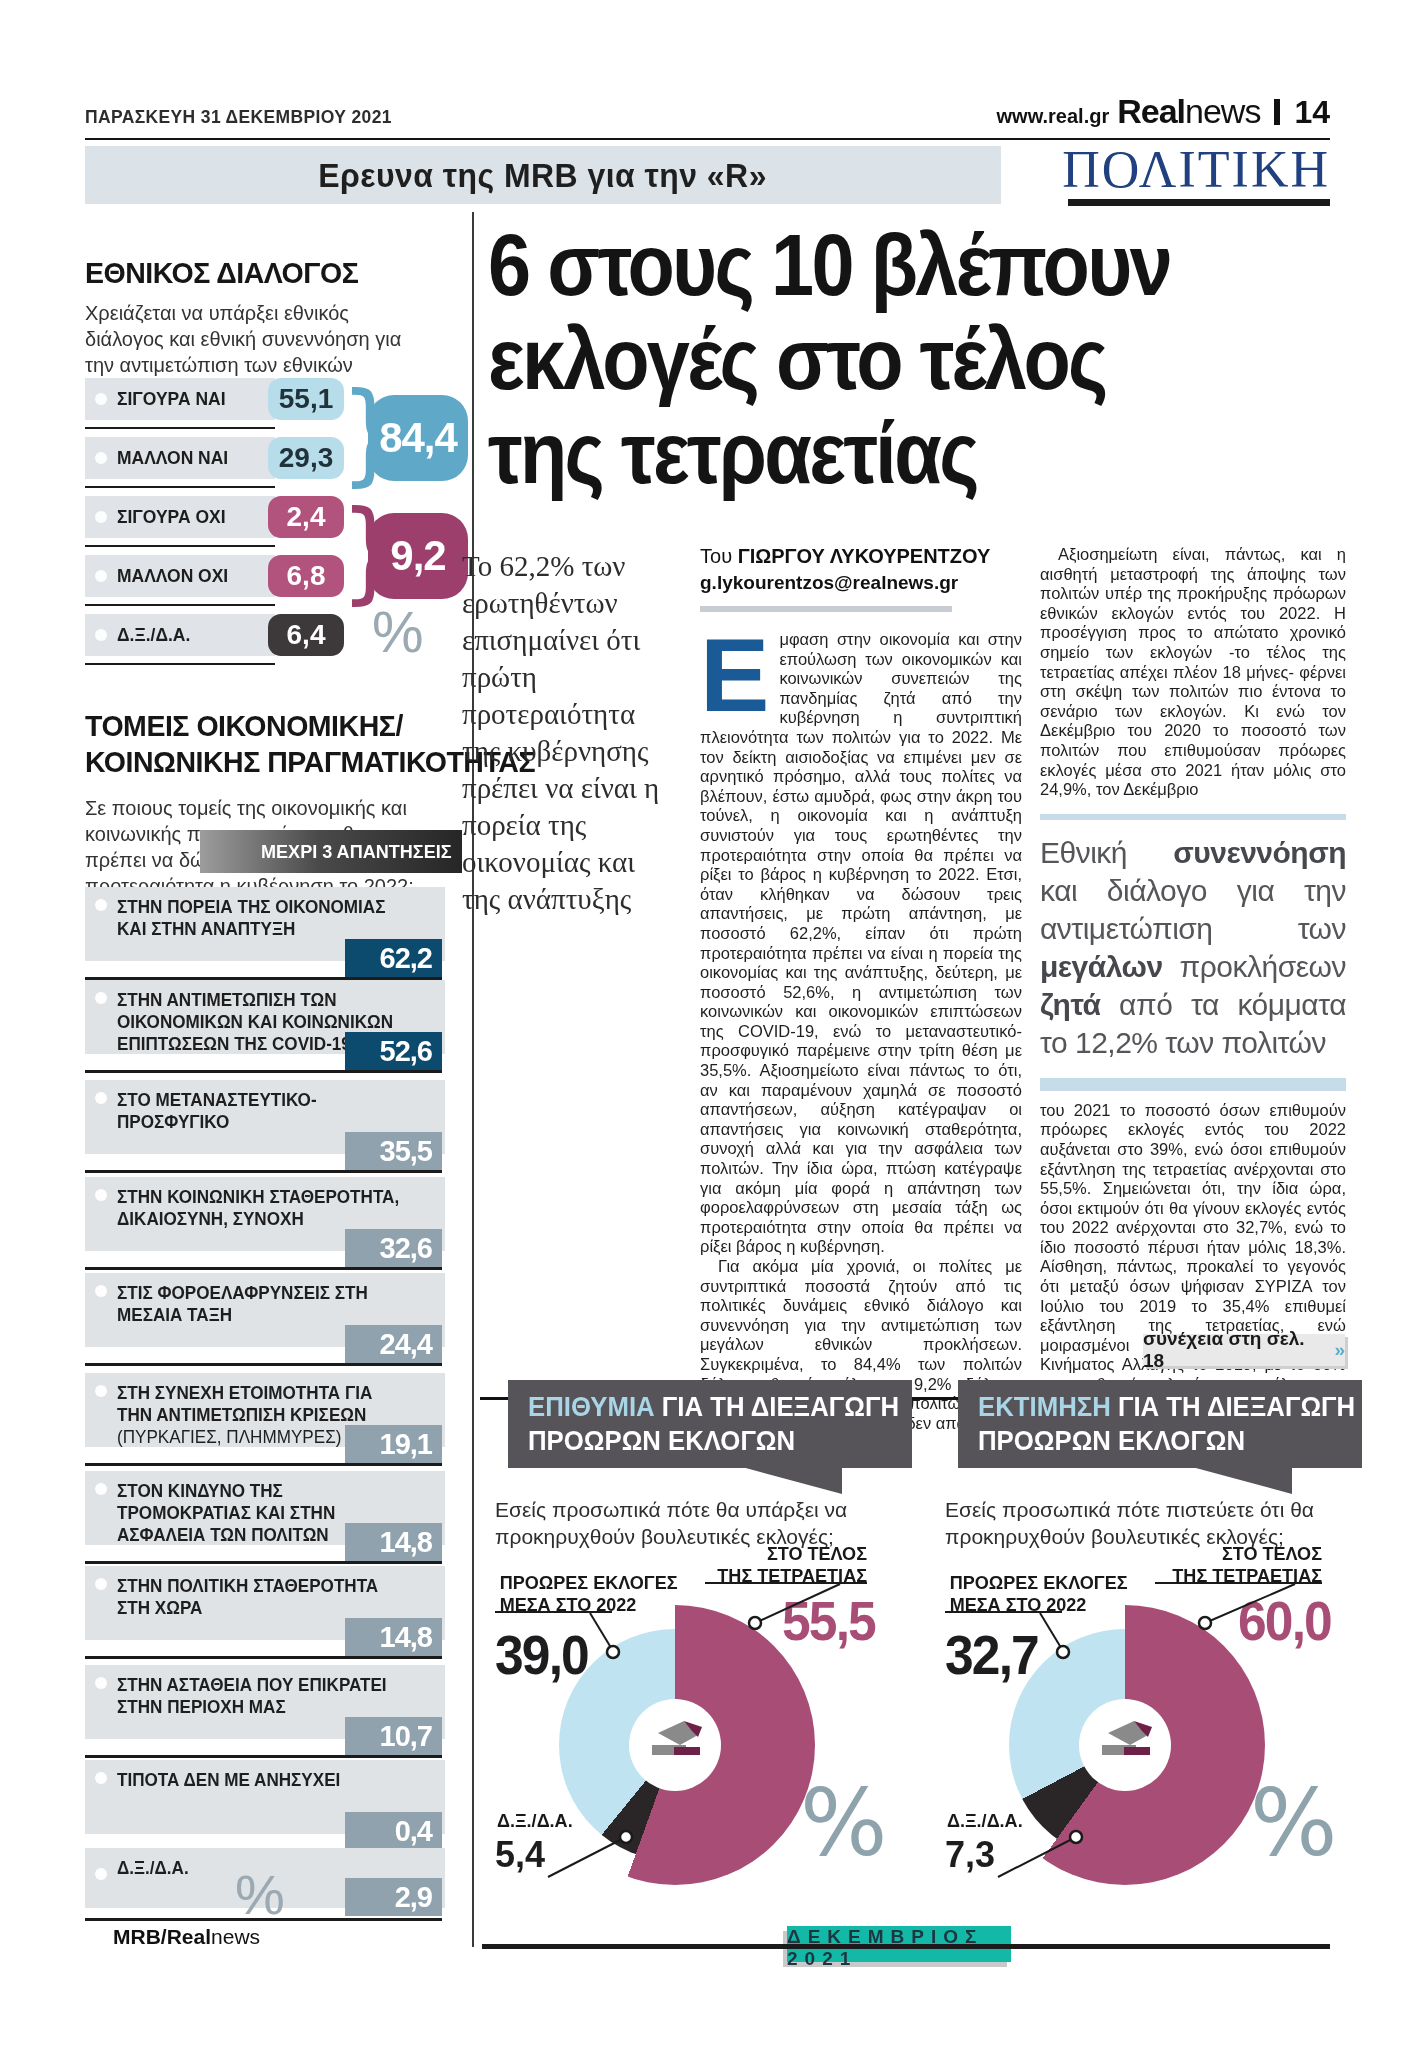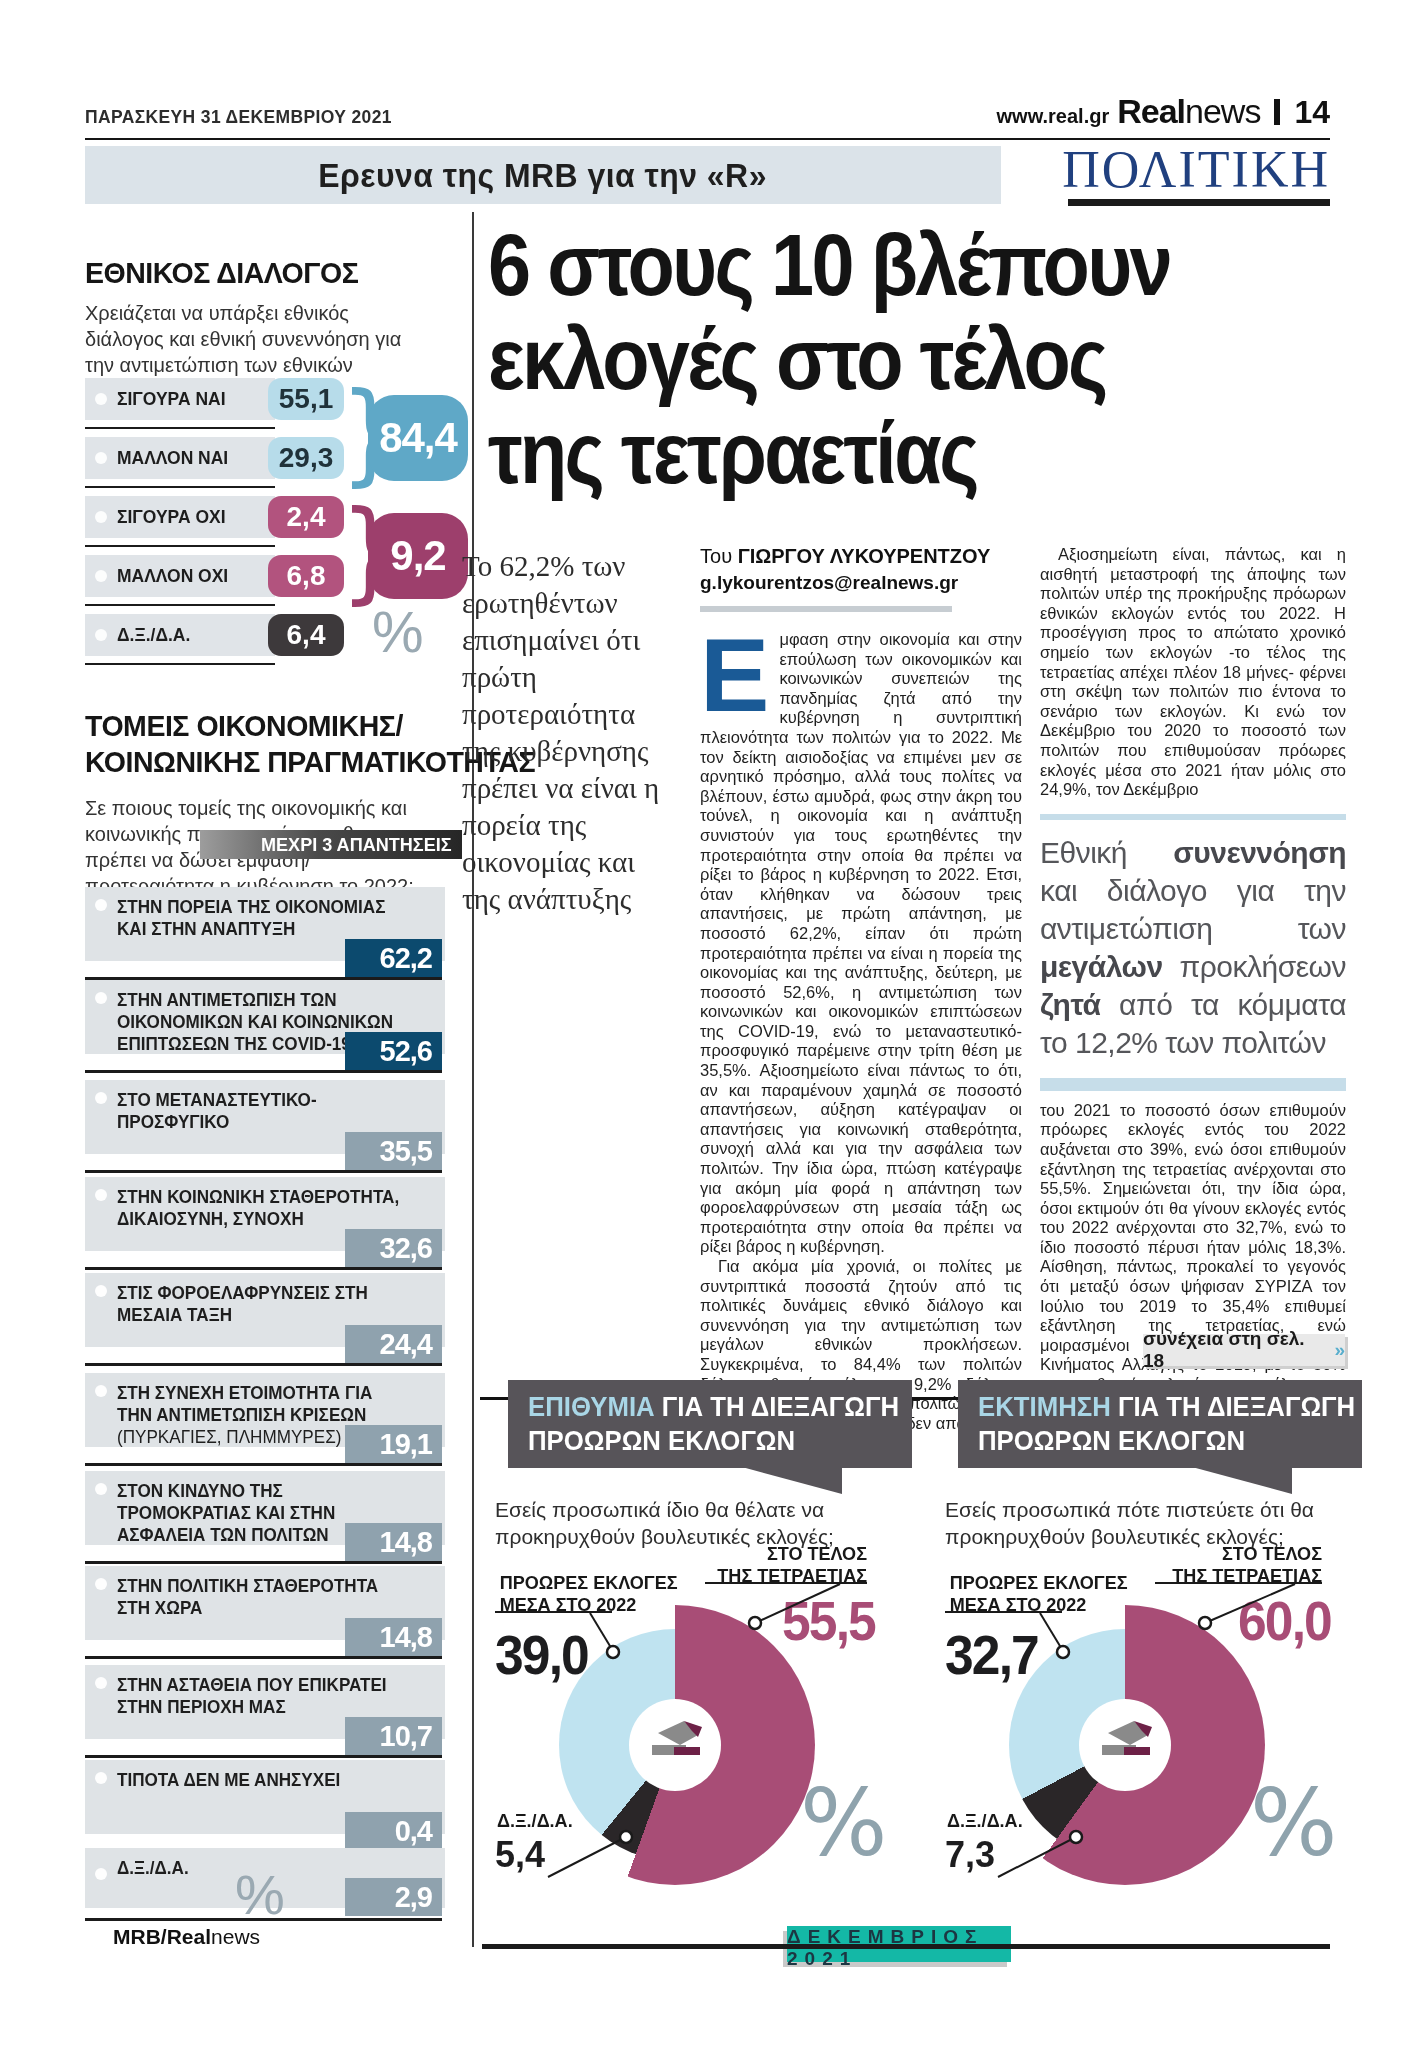--- a/index.html
+++ b/index.html
@@ -35,21 +35,21 @@
   .d-label { position:absolute; left:32px; top:10px; font-size:19px; font-weight:800; color:#1d1d1d; transform:scaleX(.92); transform-origin:left; white-space:nowrap; }
   .pill { position:absolute; left:183px; top:0; width:76px; height:42px; border-radius:13px; display:flex; align-items:center; justify-content:center; font-size:28px; font-weight:800; }
   .c-lb { background:#b7dcea; color:#20323a; }
   .c-pl { background:#b2537e; color:#fff; }
   .c-dk { background:#3d393b; color:#fff; }
   .g-brace { position:absolute; font-size:96px; font-weight:400; transform:scaleY(1.15); line-height:70px; font-family:"DejaVu Sans", sans-serif; }
   .g-pill { position:absolute; width:100px; height:86px; border-radius:26px; display:flex; align-items:center; justify-content:center; font-size:42px; font-weight:800; color:#fff; letter-spacing:-1px; }
   .pct-big { position:absolute; font-size:58px; color:#9aa9b2; font-weight:400; }
 
   
-  .mx-ribbon { position:absolute; left:200px; top:830px; width:262px; height:29px; background:linear-gradient(90deg,#9d9d9d,#4a4a4a 45%,#262626); display:flex; align-items:center; justify-content:flex-end; padding-right:10px; }
+  .mx-ribbon { position:absolute; left:200px; top:830px; width:262px; height:43px; background:linear-gradient(90deg,#9d9d9d,#4a4a4a 45%,#262626); display:flex; align-items:center; justify-content:flex-end; padding-right:10px; }
   .mx-ribbon span { color:#fff; font-size:19px; font-weight:800; transform:scaleX(.95); transform-origin:right; }
 
   
   .s2-item { position:absolute; left:85px; width:360px; }
   .s2-gray { position:absolute; left:0; top:0; width:360px; height:74px; background:#dfe3e6; }
   .s2-gray.short { height:60px; }
   .s2-label { position:absolute; left:32px; top:9px; width:310px; font-size:18px; font-weight:800; color:#1e1e1e; line-height:22px; transform:scaleX(.95); transform-origin:left; }
   .s2-label .note { font-weight:400; }
   .s2-badge { position:absolute; left:260px; width:97px; height:38px; display:flex; align-items:center; justify-content:flex-end; padding-right:10px; font-size:29px; font-weight:800; color:#fff; letter-spacing:-1px; }
   .b-plum { background:#0c4a6e; }
@@ -289,21 +289,21 @@
     <span>συνέχεια στη σελ. 18</span>
     <span class="arr">»</span>
   </div>
 
   <div class="bt-line"></div>
 
   <div class="bt-ribbon" style="left:508px;">
     <div class="l1"><span class="hl">ΕΠΙΘΥΜΙΑ</span><span> ΓΙΑ ΤΗ ΔΙΕΞΑΓΩΓΗ</span></div>
     <div class="l2">ΠΡΟΩΡΩΝ ΕΚΛΟΓΩΝ</div>
   </div>
-  <div class="bt-q" style="left:495px;">Εσείς προσωπικά ίδιο θα θέλατε να προκηρυχθούν βουλευτικές εκλογές;</div>
+  <div class="bt-q" style="left:495px;">Εσείς προσωπικά πότε θα υπάρξει να προκηρυχθούν βουλευτικές εκλογές;</div>
   <div class="lab r" style="left:705px; top:1543px; width:162px;">
     <span>ΣΤΟ ΤΕΛΟΣ</span><br>
     <span>ΤΗΣ ΤΕΤΡΑΕΤΙΑΣ</span>
   </div>
   <div class="num-big n-plum" style="left:782px; top:1588px;">55,5</div>
   <div class="lab" style="left:495px; top:1572px;">
     <span>ΠΡΟΩΡΕΣ ΕΚΛΟΓΕΣ</span><br>
     <span>ΜΕΣΑ ΣΤΟ 2022</span>
   </div>
   <div class="num-big n-dark" style="left:495px; top:1622px;">39,0</div>

